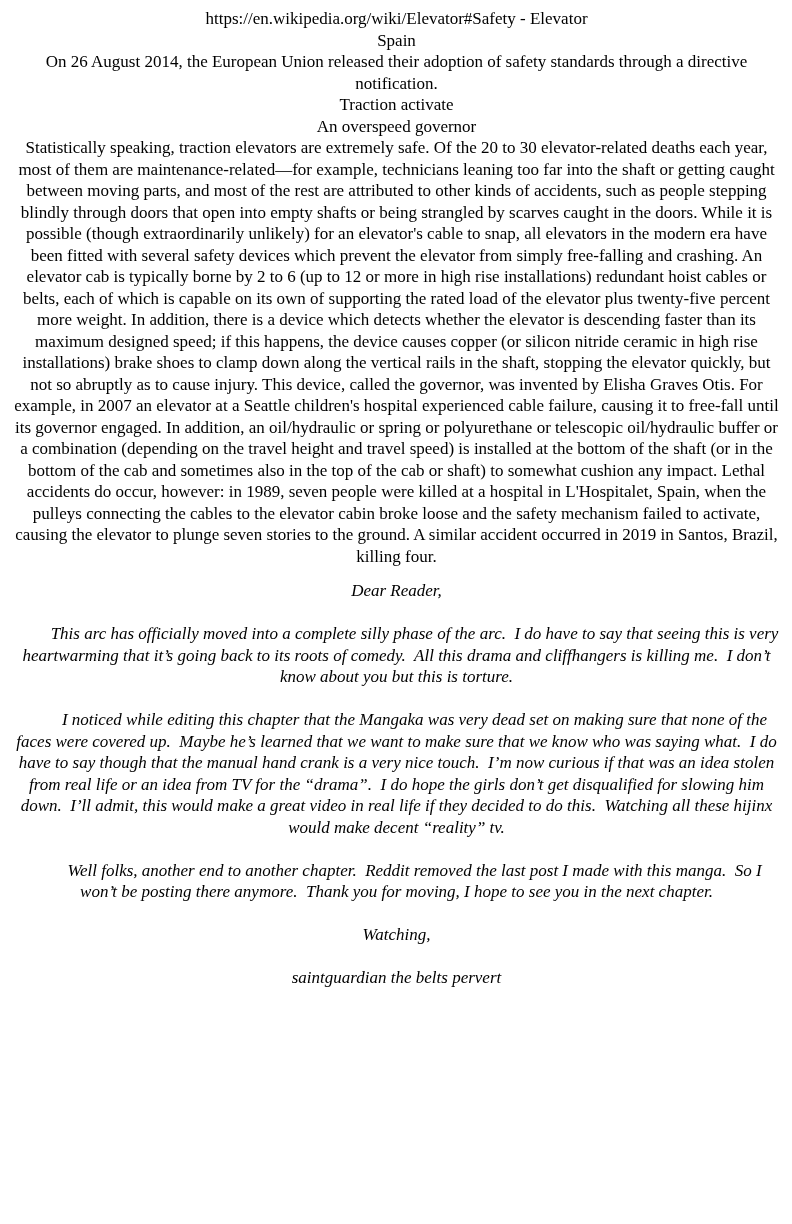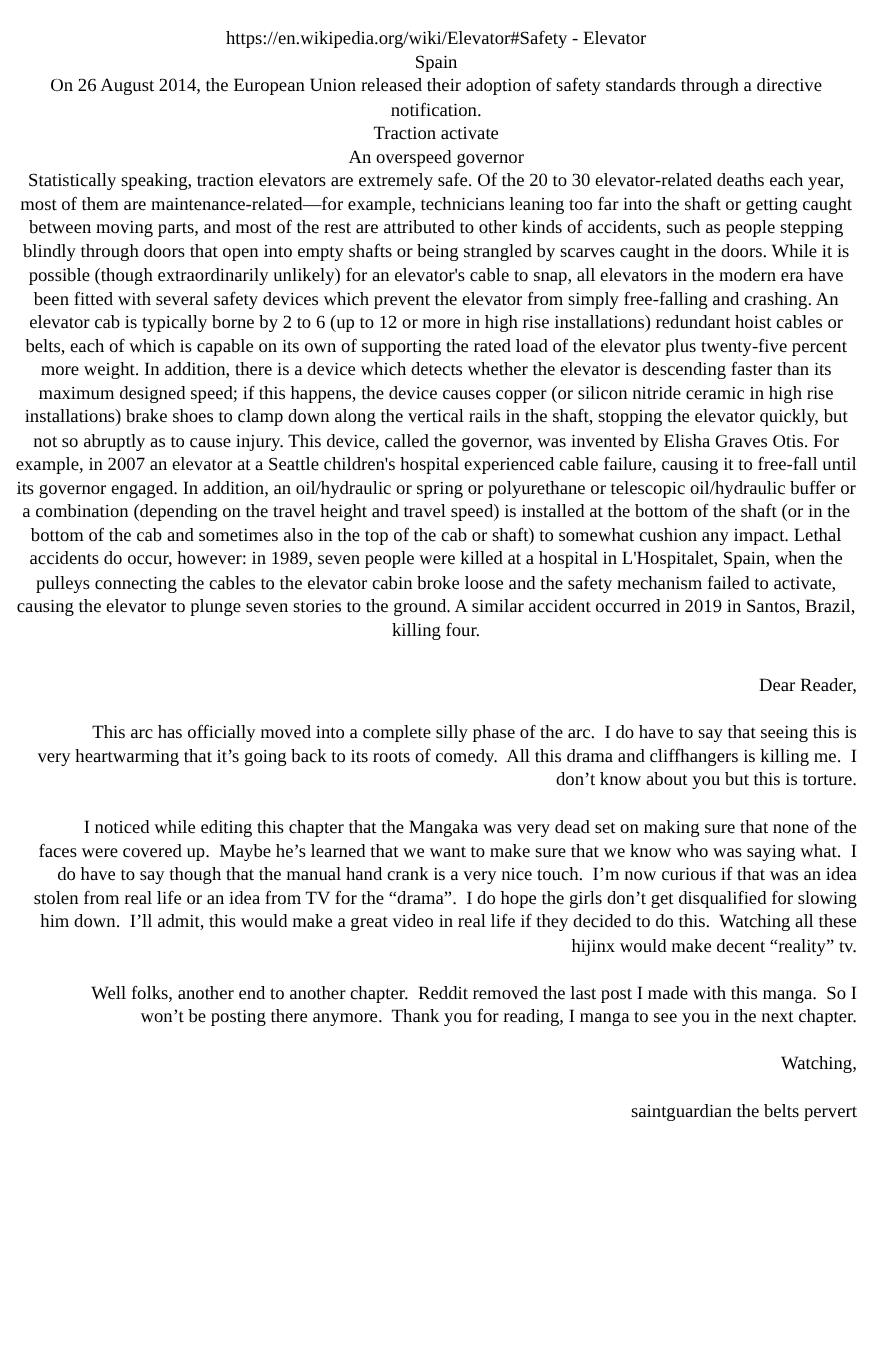--- a/index.html
+++ b/index.html
@@ -8,31 +8,32 @@
     height: 1224px;
     background: #ffffff;
     color: #000000;
     font-family: "Liberation Serif", "DejaVu Serif", serif;
     font-size: 17px;
     line-height: 21.5px;
     overflow: hidden;
     position: relative;
   }
   .page {
-    padding: 24px 13px 0 14px;
+    padding: 8px 13px 0 14px;
   }
   
   .wiki-block p {
     margin: 0;
     text-align: center;
   }
   
   .letter {
-    margin-top: 29px;
-    text-align: right;
+    margin-top: 13px;
+    text-align: center;
+    font-style: italic;
   }
   .letter p {
     margin: 0;
     white-space: pre-wrap;
   }
   .letter .para {
     margin-top: 21.5px;
     text-indent: 36px;
   }
   .letter .closing,
@@ -51,18 +52,18 @@
     <p>On 26 August 2014, the European Union released their adoption of safety standards through a directive notification.</p>
     <p>Traction activate</p>
     <p>An overspeed governor</p>
     <p>Statistically speaking, traction elevators are extremely safe. Of the 20 to 30 elevator-related deaths each year, most of them are maintenance-related—for example, technicians leaning too far into the shaft or getting caught between moving parts, and most of the rest are attributed to other kinds of accidents, such as people stepping blindly through doors that open into empty shafts or being strangled by scarves caught in the doors. While it is possible (though extraordinarily unlikely) for an elevator's cable to snap, all elevators in the modern era have been fitted with several safety devices which prevent the elevator from simply free-falling and crashing. An elevator cab is typically borne by 2 to 6 (up to 12 or more in high rise installations) redundant hoist cables or belts, each of which is capable on its own of supporting the rated load of the elevator plus twenty-five percent more weight. In addition, there is a device which detects whether the elevator is descending faster than its maximum designed speed; if this happens, the device causes copper (or silicon nitride ceramic in high rise installations) brake shoes to clamp down along the vertical rails in the shaft, stopping the elevator quickly, but not so abruptly as to cause injury. This device, called the governor, was invented by Elisha Graves Otis. For example, in 2007 an elevator at a Seattle children's hospital experienced cable failure, causing it to free-fall until its governor engaged. In addition, an oil/hydraulic or spring or polyurethane or telescopic oil/hydraulic buffer or a combination (depending on the travel height and travel speed) is installed at the bottom of the shaft (or in the bottom of the cab and sometimes also in the top of the cab or shaft) to somewhat cushion any impact. Lethal accidents do occur, however: in 1989, seven people were killed at a hospital in L'Hospitalet, Spain, when the pulleys connecting the cables to the elevator cabin broke loose and the safety mechanism failed to activate, causing the elevator to plunge seven stories to the ground. A similar accident occurred in 2019 in Santos, Brazil, killing four.</p>
   </div>
 
   <div class="letter">
     <p class="salutation">Dear Reader,</p>
     <p class="para">This arc has officially moved into a complete silly phase of the arc.  I do have to say that seeing this is very heartwarming that it’s going back to its roots of comedy.  All this drama and cliffhangers is killing me.  I don’t know about you but this is torture.</p>
     <p class="para">I noticed while editing this chapter that the Mangaka was very dead set on making sure that none of the faces were covered up.  Maybe he’s learned that we want to make sure that we know who was saying what.  I do have to say though that the manual hand crank is a very nice touch.  I’m now curious if that was an idea stolen from real life or an idea from TV for the “drama”.  I do hope the girls don’t get disqualified for slowing him down.  I’ll admit, this would make a great video in real life if they decided to do this.  Watching all these hijinx would make decent “reality” tv.</p>
-    <p class="para">Well folks, another end to another chapter.  Reddit removed the last post I made with this manga.  So I won’t be posting there anymore.  Thank you for reading, I manga to see you in the next chapter.</p>
+    <p class="para">Well folks, another end to another chapter.  Reddit removed the last post I made with this manga.  So I won’t be posting there anymore.  Thank you for moving, I hope to see you in the next chapter.</p>
     <p class="closing">Watching,</p>
     <p class="signature">saintguardian the belts pervert</p>
   </div>
 
 </div>
 
 </body></html>

